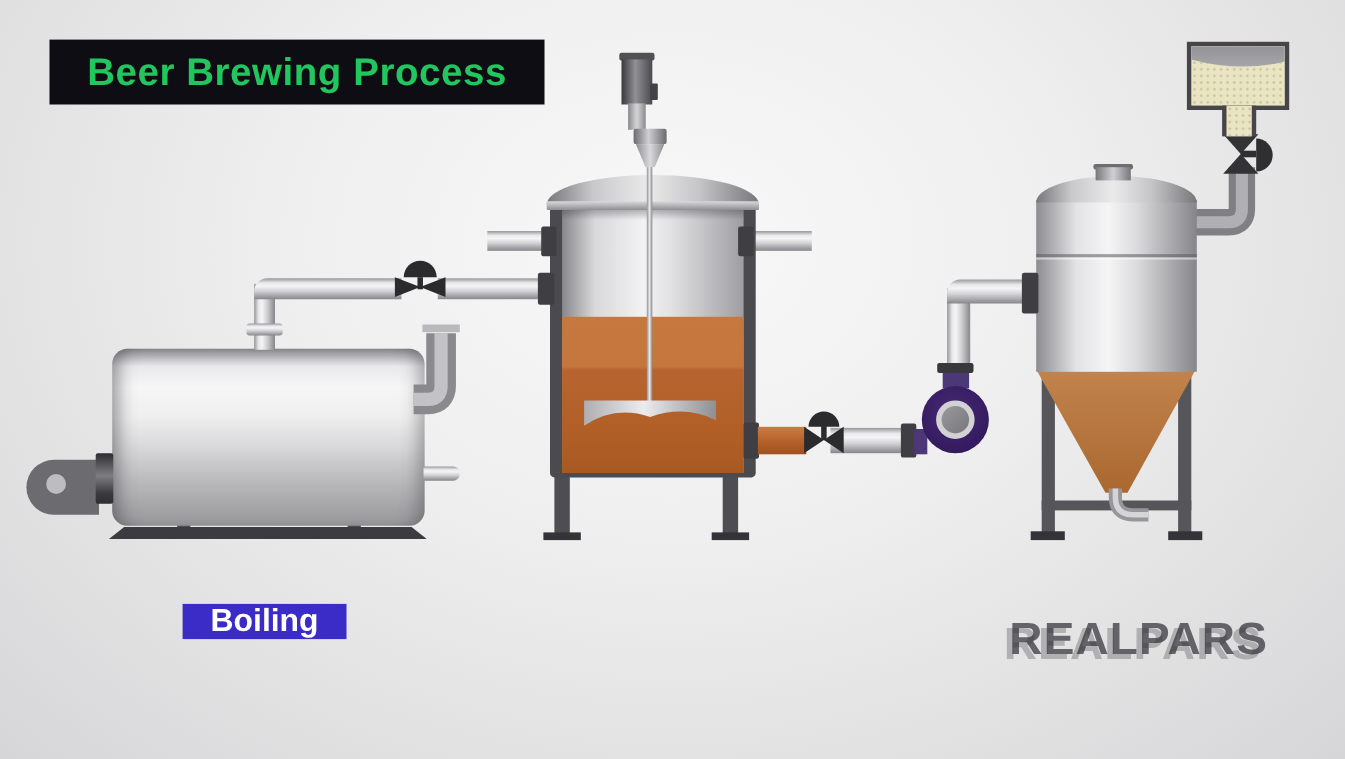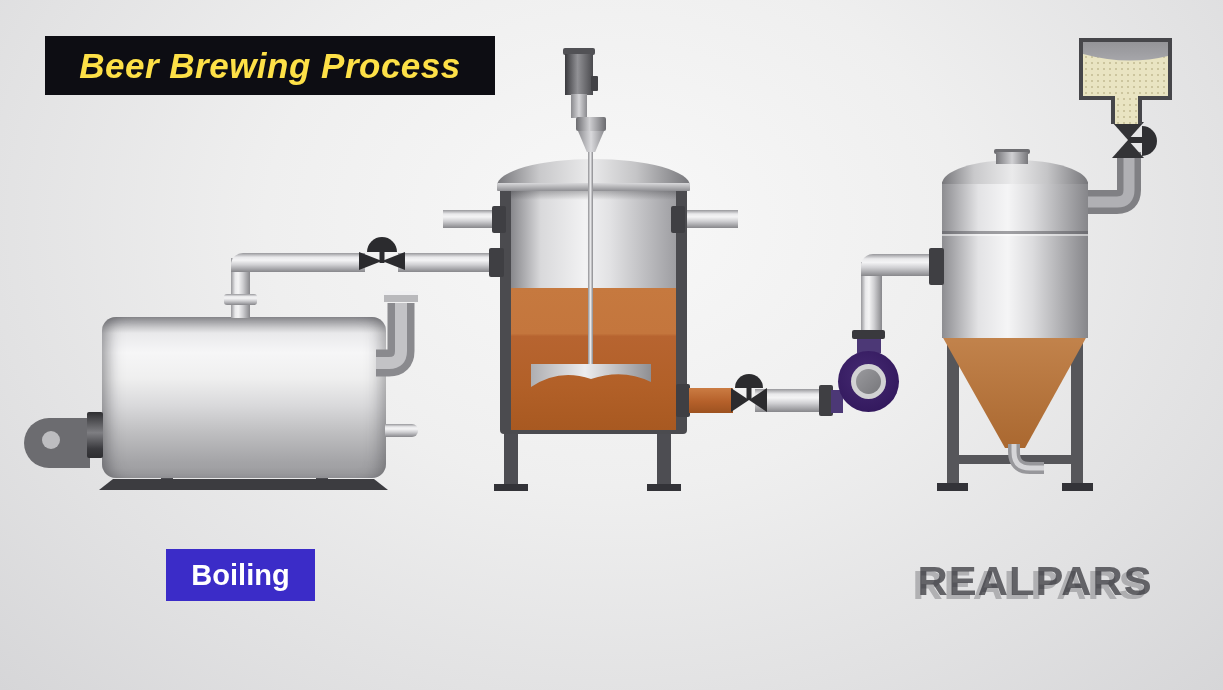--- a/index.html
+++ b/index.html
@@ -8,22 +8,22 @@
     background:radial-gradient(ellipse at 50% 32%, #f8f8f8 0%, #efefef 40%, #e2e2e3 72%, #d6d6d8 100%);}
   .abs{position:absolute;}
   
   .ph{background:linear-gradient(180deg,#97979b 0%,#e9e9eb 22%,#f4f4f5 38%,#d0d0d3 62%,#87878b 100%);}
   .pv{background:linear-gradient(90deg,#97979b 0%,#e9e9eb 22%,#f4f4f5 38%,#d0d0d3 62%,#87878b 100%);}
   .conn{background:#3f3f43;border-radius:2px;}
   .leg{background:#4d4d52;}
   .foot{background:#333338;}
   .title-box{left:45px;top:36px;width:450px;height:59px;background:#0d0d13;
     display:flex;align-items:center;justify-content:center;}
-  .title-box span{color:#fde047;font-size:35px;font-weight:bold;letter-spacing:.5px;font-style:italic;}
-  .stage-label{height:52px;background:#3b2cc8;display:flex;align-items:center;justify-content:center;z-index:1;}
+  .title-box span{color:#22c55e;font-size:35px;font-weight:bold;letter-spacing:.5px;}
+  .stage-label{height:32px;background:#3b2cc8;display:flex;align-items:center;justify-content:center;z-index:1;}
   .stage-label span{color:#fff;font-size:29px;font-weight:bold;position:relative;z-index:3;}
   .watermark{left:920px;top:558px;width:240px;font-size:41px;font-weight:bold;letter-spacing:1px;
     color:rgba(50,50,55,.72);text-shadow:-5px 4px 0 rgba(125,125,130,.5);z-index:2;transform:scaleX(1.02);}
   .kettle{left:102px;top:317px;width:284px;height:161px;border-radius:14px;
     background:linear-gradient(180deg,#8f8f93 0%,#e9e9eb 10%,#f6f6f7 22%,#efefef 38%,#d9d9db 55%,#bebec0 72%,#a4a4a7 90%,#9c9c9f 100%);
     box-shadow:inset 14px 0 16px -9px rgba(60,60,65,.55), inset -14px 0 16px -9px rgba(60,60,65,.45);}
   .dome{background:linear-gradient(90deg,#77777b 0%,#c9c9cb 22%,#eaeaeb 48%,#c5c5c7 72%,#77777b 100%);}
   .grain-dots{background-image:radial-gradient(rgba(160,150,105,.4) 1px, transparent 1.3px);background-size:6px 6px;}
 </style>
 </head>

